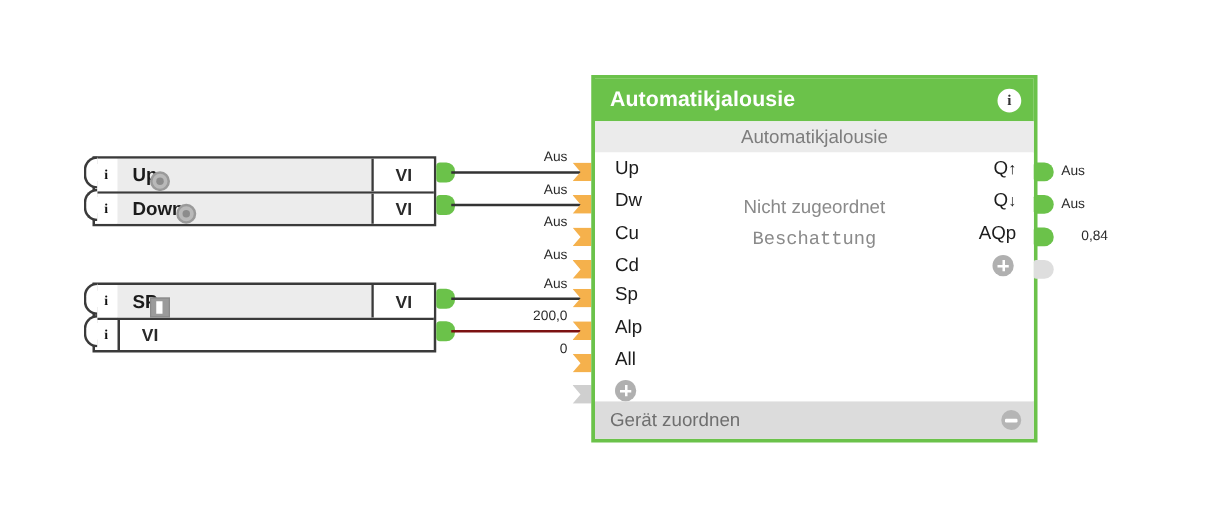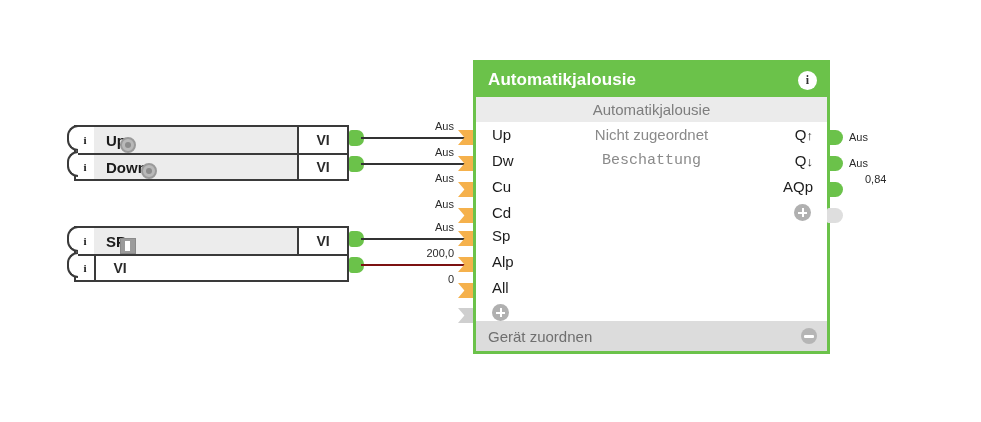--- a/index.html
+++ b/index.html
@@ -260,20 +260,21 @@
     font-size: 15px;
     color: #1c1c1c;
     text-align: right;
   }
   .center-text {
     position: absolute;
     left: 0; right: 0;
     text-align: center;
     font-size: 15px;
     color: #8a8a8a;
+    margin-top: 31px;
   }
 
   
   .pin-flag {
     position: absolute;
     width: 20px; height: 15px;
     background: #f5b14c;
     clip-path: polygon(0 0, 100% 0, 100% 100%, 0 100%, 32% 50%);
   }
   .pin-flag.gray { background: #cfcfcf; }
@@ -428,15 +429,15 @@
     </div>
   </div>
 
   <div class="pin-nub" style="left:827px; top:130px;"></div>
   <div class="pin-nub" style="left:827px; top:156px;"></div>
   <div class="pin-nub" style="left:827px; top:182px;"></div>
   <div class="pin-nub gray" style="left:827px; top:208px;"></div>
 
   <div class="out-val" style="left:849px; top:131px;">Aus</div>
   <div class="out-val" style="left:849px; top:157px;">Aus</div>
-  <div class="out-val" style="left:849px; top:173px;padding-left:16px;">0,84</div>
+  <div class="out-val" style="left:849px; top:183px;padding-left:16px;">0,84</div>
 
 </div>
 
 </body></html>

